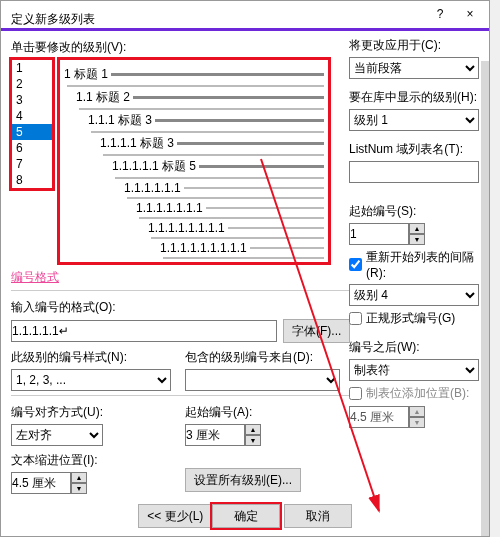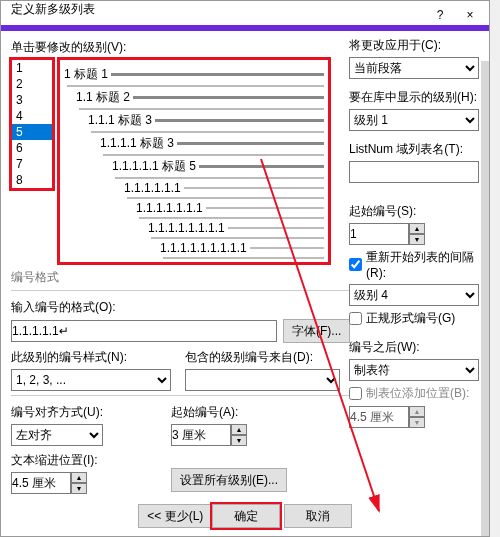--- a/index.html
+++ b/index.html
@@ -1,49 +1,49 @@
 <!DOCTYPE html>
 <html><head>
 <meta charset="utf-8">
 <style>
 * { box-sizing: border-box; margin: 0; padding: 0; font-family: "Microsoft YaHei", "SimSun", sans-serif; font-size: 12px; }
 body { background: #f0f0f0; width: 500px; height: 537px; overflow: hidden; position: relative; }
 .dialog { width: 490px; height: 537px; background: #fff; border: 1px solid #999; position: relative; }
-.titlebar { height: 30px; background: #fff; border-bottom: 6px solid #6d28d9; display: flex; align-items: flex-start; padding: 0 4px; }
+.titlebar { height: 30px; background: #fff; border-bottom: 3px solid #6d28d9; display: flex; align-items: flex-end; padding: 0 4px; }
 .titlebar .title { flex: 1; padding-left: 6px; }
 .titlebar .btn { width: 30px; height: 28px; text-align: center; line-height: 28px; cursor: pointer; }
 .content { padding: 8px 10px; position: relative; height: calc(100% - 30px); }
 .row { display: flex; margin-bottom: 6px; align-items: center; }
 .label { margin-bottom: 3px; display: block; }
 .left-col { width: 340px; }
 .right-col { position: absolute; right: 10px; top: 6px; width: 130px; }
 .right-col .grp { margin-bottom: 10px; }
 .level-list { width: 42px; height: 130px; border: 1px solid #7a7a7a; background: #fff; overflow-y: auto; }
 .level-list .item { padding: 1px 4px; cursor: pointer; }
 .level-list .item.sel { background: #0078d7; color: #fff; }
 .preview { width: 270px; height: 204px; border: 1px solid #7a7a7a; background: #fff; padding: 6px 4px; overflow: hidden; font-size: 10px; margin-left: 6px; }
 .preview .pl { display: flex; align-items: center; margin-bottom: 2px; }
 .preview .pl .num { white-space: nowrap; }
 .preview .pl .bar { flex: 1; height: 3px; background: #888; margin-left: 3px; }
 .preview .pl .bar.thin { height: 2px; background: #bbb; }
 select, input[type=text] { border: 1px solid #7a7a7a; background: #fff; height: 22px; padding: 0 0; }
 select { width: 100%; }
-.section-title { font-size: 12px; margin: 6px 0 4px 0; color: #737373; }
+.section-title { font-size: 12px; margin: 6px 0 4px 0; color: #ec4899; text-decoration: underline; }
 .hr { border-top: 1px solid #ccc; margin: 4px 0 8px 0; }
 .fmt-input { width: 266px; height: 26px; }
 .font-btn, .more-btn, .setall-btn, .ok-btn, .cancel-btn { border: 1px solid #adadad; background: #e1e1e1; height: 24px; padding: 0 8px; cursor: pointer; }
 .bottom-row { position: absolute; bottom: 8px; left: 10px; right: 10px; display: flex; justify-content: center; align-items: center; }
 .ok-btn { width: 68px; }
 .cancel-btn { width: 68px; }
 .chk-row { display: flex; align-items: center; margin: 4px 0; }
 .chk-row input { margin-right: 4px; }
 .mid-grid { display: flex; gap: 14px; margin-top: 6px; }
 .mid-grid .c1 { width: 160px; }
 .mid-grid .c2 { width: 155px; }
-.pos-grid { display: flex; gap: 0; margin-top: 4px; }
+.pos-grid { display: flex; gap: 14px; margin-top: 4px; }
 .pos-grid .p1 { width: 160px; }
 .pos-grid .p2 { width: 155px; }
 .spin { display: inline-flex; }
 .spin input { width: 60px; }
 .spin .sp-btns { display: flex; flex-direction: column; }
 .spin .sp-btns span { width: 16px; height: 11px; border: 1px solid #7a7a7a; font-size: 7px; text-align: center; line-height: 9px; background: #e1e1e1; cursor: pointer; }
 .hl-red { outline: 3px solid #e81123; outline-offset: -1px; }
 .hl-red2 { outline: 2px solid #e81123; }
 svg.arrow { position: absolute; pointer-events: none; }
 .right-edge { position: absolute; right: 0; top: 30px; bottom: 0; width: 8px; background: #d8d8d8; }

